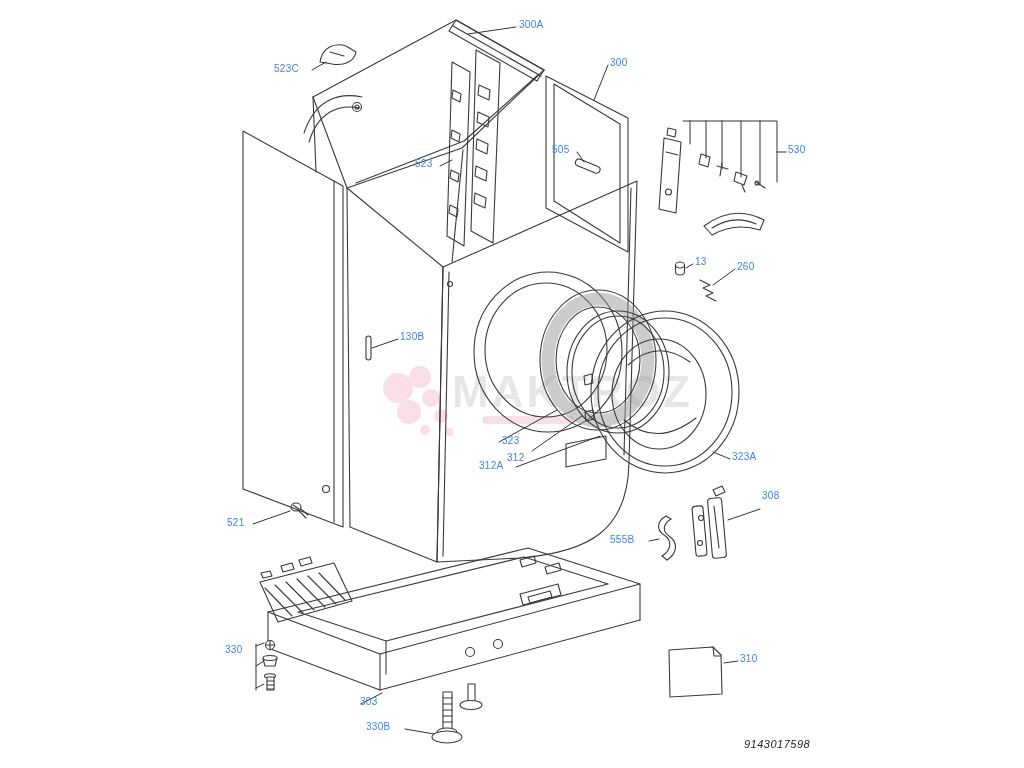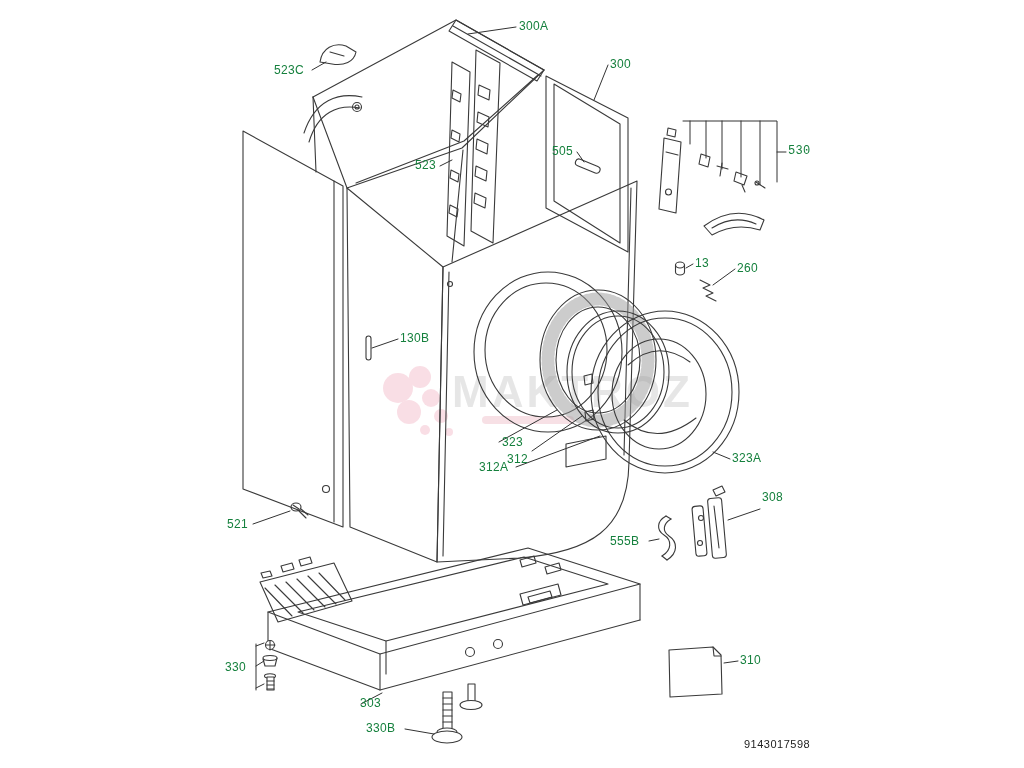--- a/index.html
+++ b/index.html
@@ -7,22 +7,22 @@
           font-family:"Liberation Sans",sans-serif;}
   svg{position:absolute;left:0;top:0;}
   #art{stroke:var(--line,#3a3a3a);fill:none;stroke-width:1.1;stroke-linecap:round;stroke-linejoin:round;}
   #art .leader{stroke:#333;stroke-width:1;}
   #art .wfill{fill:#fff;}
   #art .hatchring{stroke:#9a9a9a;stroke-width:13;stroke-dasharray:2 3;opacity:.5;}
   #art .pink{fill:var(--pink,#f2b7c6);stroke:none;}
   #art .pinkbar{fill:#e8a7b8;stroke:none;opacity:.8;}
   #art .wmtext{fill:var(--wmgray,#c9c9c9);stroke:none;font-weight:bold;letter-spacing:3px;
                font-family:"Liberation Sans",sans-serif;}
-  .part-label{position:absolute;font-size:12px;color:#15803d;white-space:nowrap;letter-spacing:.3px;}
-  .doc-number{position:absolute;left:744px;top:738px;font-size:11px;color:#222;letter-spacing:.5px;}
+  .part-label{position:absolute;font-size:10px;color:#3b82f6;white-space:nowrap;letter-spacing:.3px;}
+  .doc-number{position:absolute;left:744px;top:738px;font-size:11px;color:#222;letter-spacing:.5px;font-style:italic;}
 </style>
 </head>
 <body>
 
 <div class="canvas">
 
 <svg width="1024" height="768" viewBox="0 0 1024 768">
 <g id="art">
 
   <g opacity="0.45">
@@ -258,32 +258,32 @@
 
 </g>
 </svg>
 
 <div style="position:absolute;left:0;top:0;width:100%;height:100%;pointer-events:none;">
       <div class="part-label" style="left: 519px; top: 19px;">300A</div>
       <div class="part-label" style="left: 274px; top: 63px;">523C</div>
       <div class="part-label" style="left: 610px; top: 57px; text-align: right;">300</div>
       <div class="part-label" style="left: 415px; top: 158px;">523</div>
       <div class="part-label" style="left: 552px; top: 144px;">505</div>
-      <div class="part-label" style="left: 788px; top: 144px; font-family: Liberation Mono, monospace;">530</div>
+      <div class="part-label" style="left: 788px; top: 144px;">530</div>
       <div class="part-label" style="left: 695px; top: 256px;">13</div>
       <div class="part-label" style="left: 737px; top: 261px;">260</div>
       <div class="part-label" style="left: 400px; top: 331px;">130B</div>
       <div class="part-label" style="left: 474px; top: 435px; margin-left: 28px;">323</div>
       <div class="part-label" style="left: 507px; top: 452px;">312</div>
       <div class="part-label" style="left: 479px; top: 460px;">312A</div>
       <div class="part-label" style="left: 732px; top: 451px;">323A</div>
       <div class="part-label" style="left: 227px; top: 517px;">521</div>
       <div class="part-label" style="left: 610px; top: 534px;">555B</div>
       <div class="part-label" style="left: 762px; top: 490px;">308</div>
       <div class="part-label" style="left: 740px; top: 653px;">310</div>
-      <div class="part-label" style="left: 225px; top: 660px;">330</div>
+      <div class="part-label" style="left: 225px; top: 644px;">330</div>
       <div class="part-label" style="left: 336px; top: 696px; margin-left: 24px;">303</div>
       <div class="part-label" style="left: 366px; top: 721px;">330B</div>
     </div>
 
 <div class="doc-number">9143017598</div>
 
 </div>
 
 </body></html>

